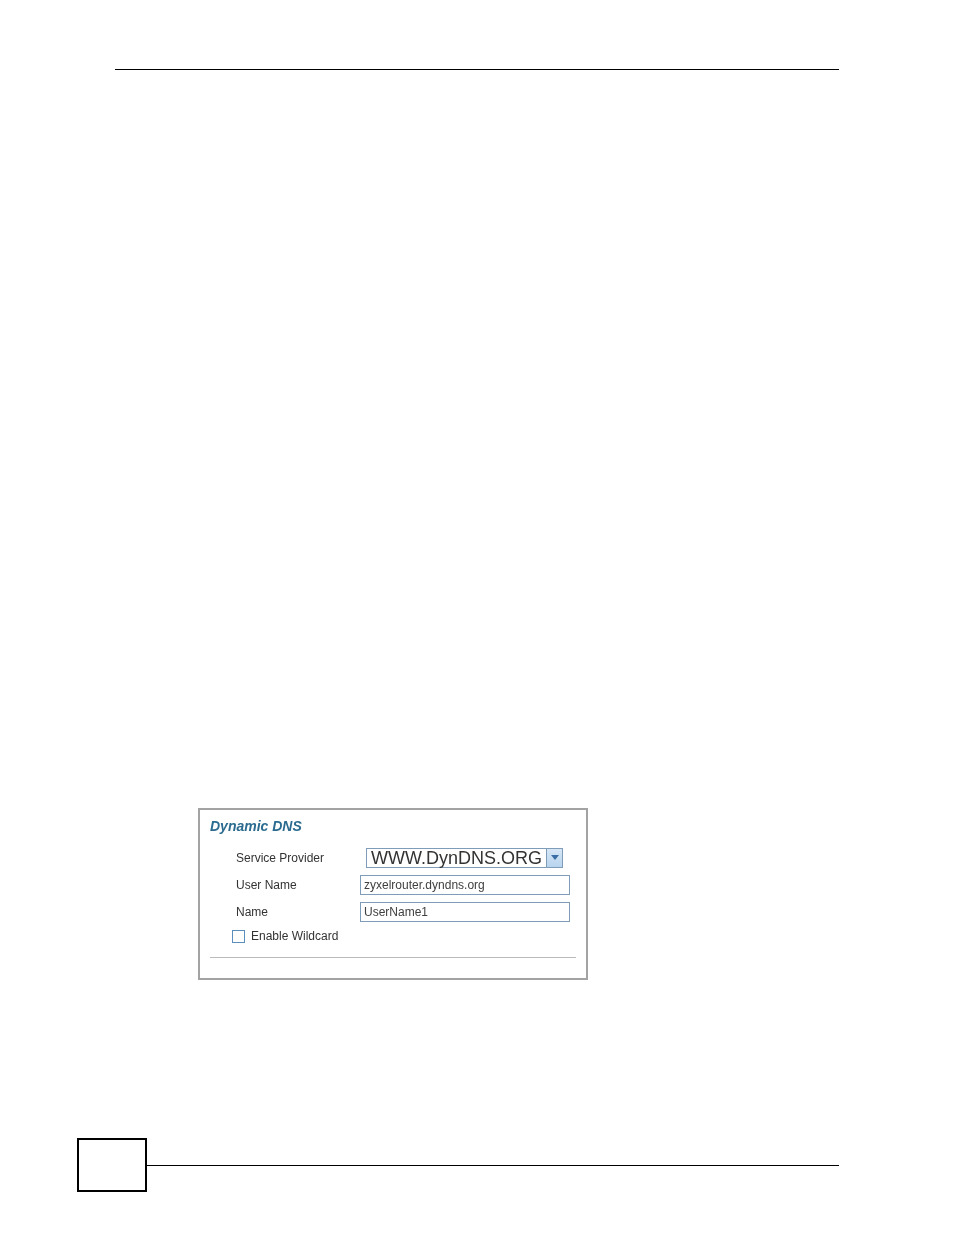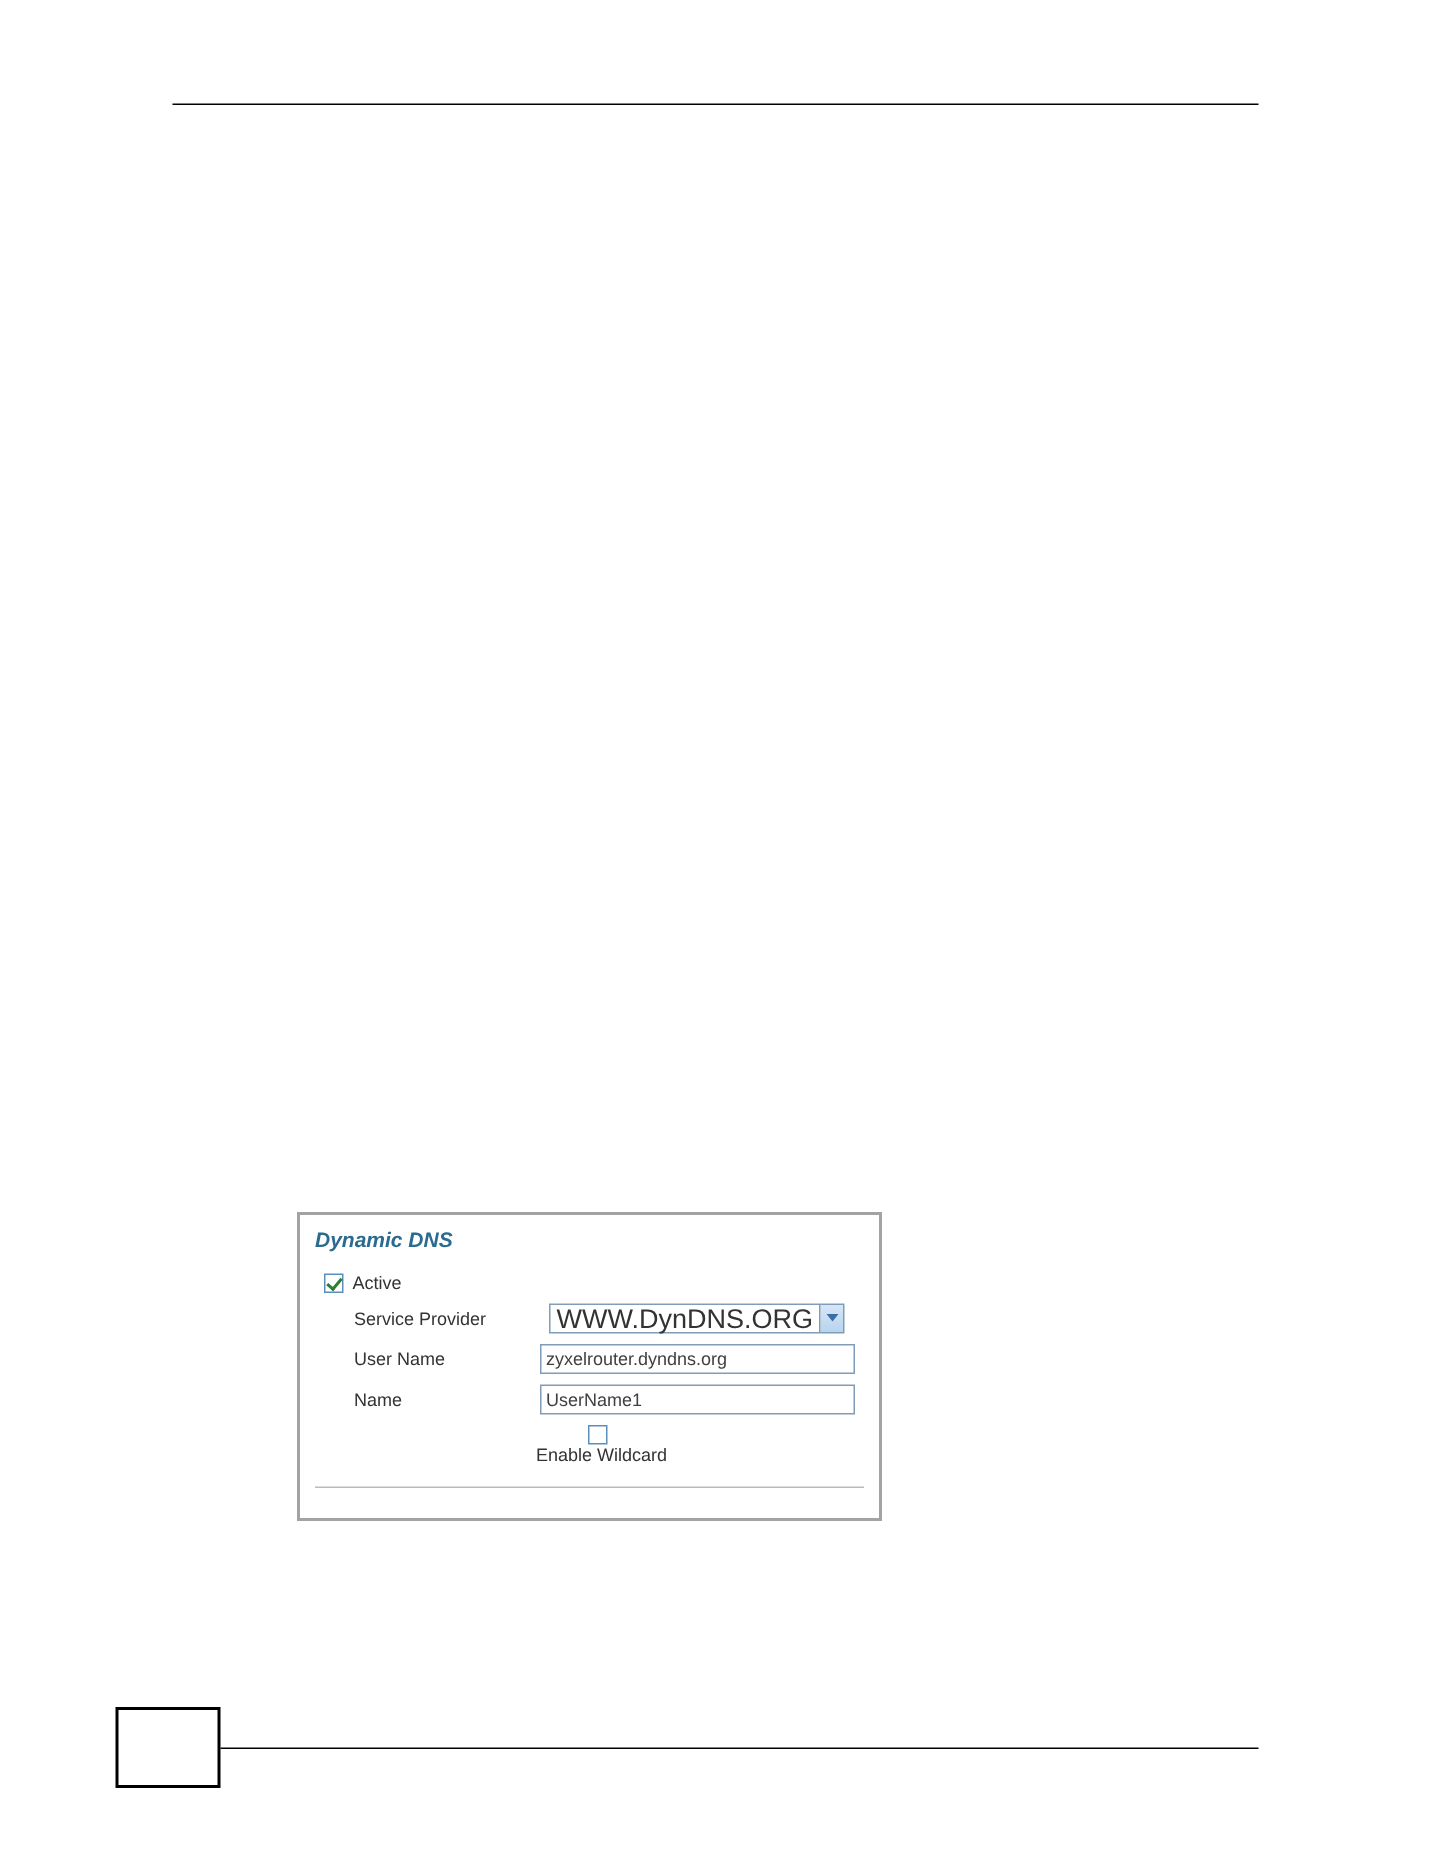--- a/index.html
+++ b/index.html
@@ -38,24 +38,20 @@
 <body>
 
 <div class="top-rule"></div>
 
 <div class="panel">
   <div class="panel-inner">
     <div class="panel-title">Dynamic DNS</div>
 
     <div class="form-area">
 
-      <div class="row">
-        <span class="chk checked"></span>
-        <span>Active</span>
-      </div>
 
       <div class="row">
         <div class="indent">Service Provider</div>
         <div class="field">
           <div class="select">
             <span class="sel-text">WWW.DynDNS.ORG</span>
             <span class="sel-btn">
               <svg width="8" height="6" viewBox="0 0 8 6">
                   <polygon points="0,0 8,0 4,5" fill="#3b6ea5"></polygon>
                 </svg>
@@ -73,21 +69,21 @@
 
 
       <div class="row">
         <div class="indent">Name</div>
         <div class="field">
           <input class="tinput" value="UserName1" style="">
         </div>
       </div>
 
 
-      <div class="row" style="padding-left:16px;flex-direction:column;">
+      <div class="row" style="padding-left:16px;">
         <span class="chk"></span>
         <span>Enable Wildcard</span>
       </div>
 
     </div>
 
     <hr class="hr-sep">
 
   </div>
 </div>

